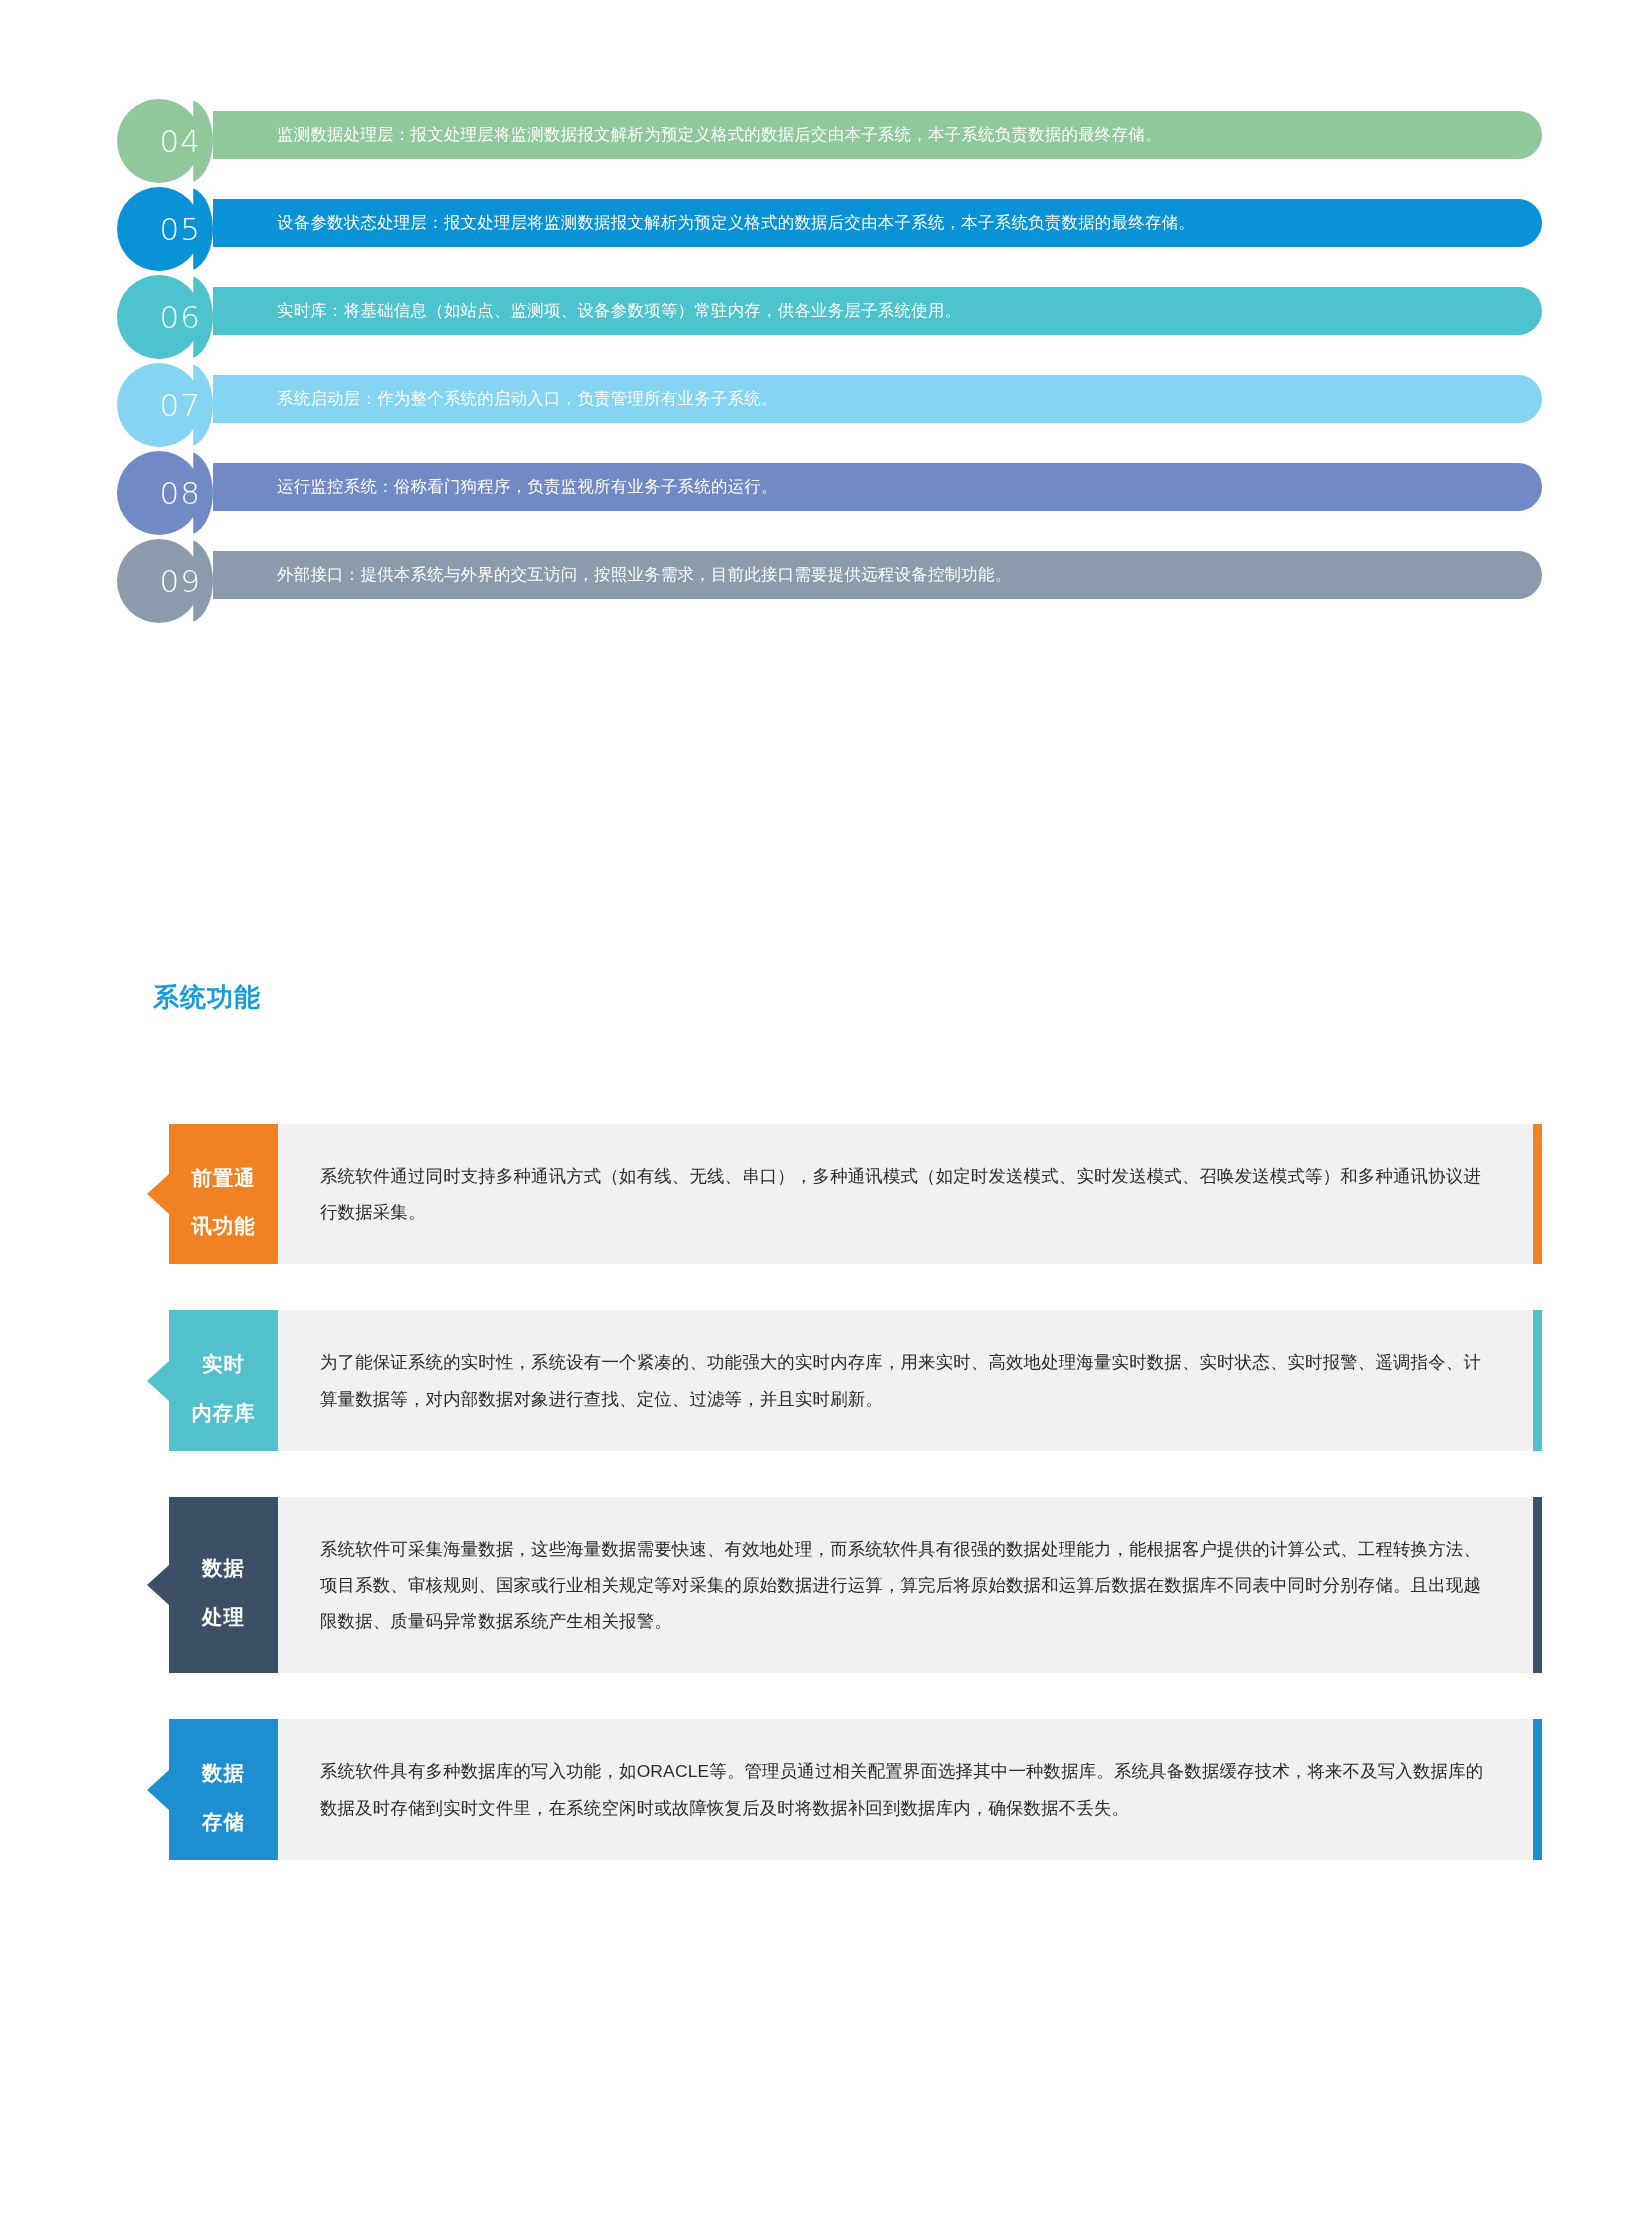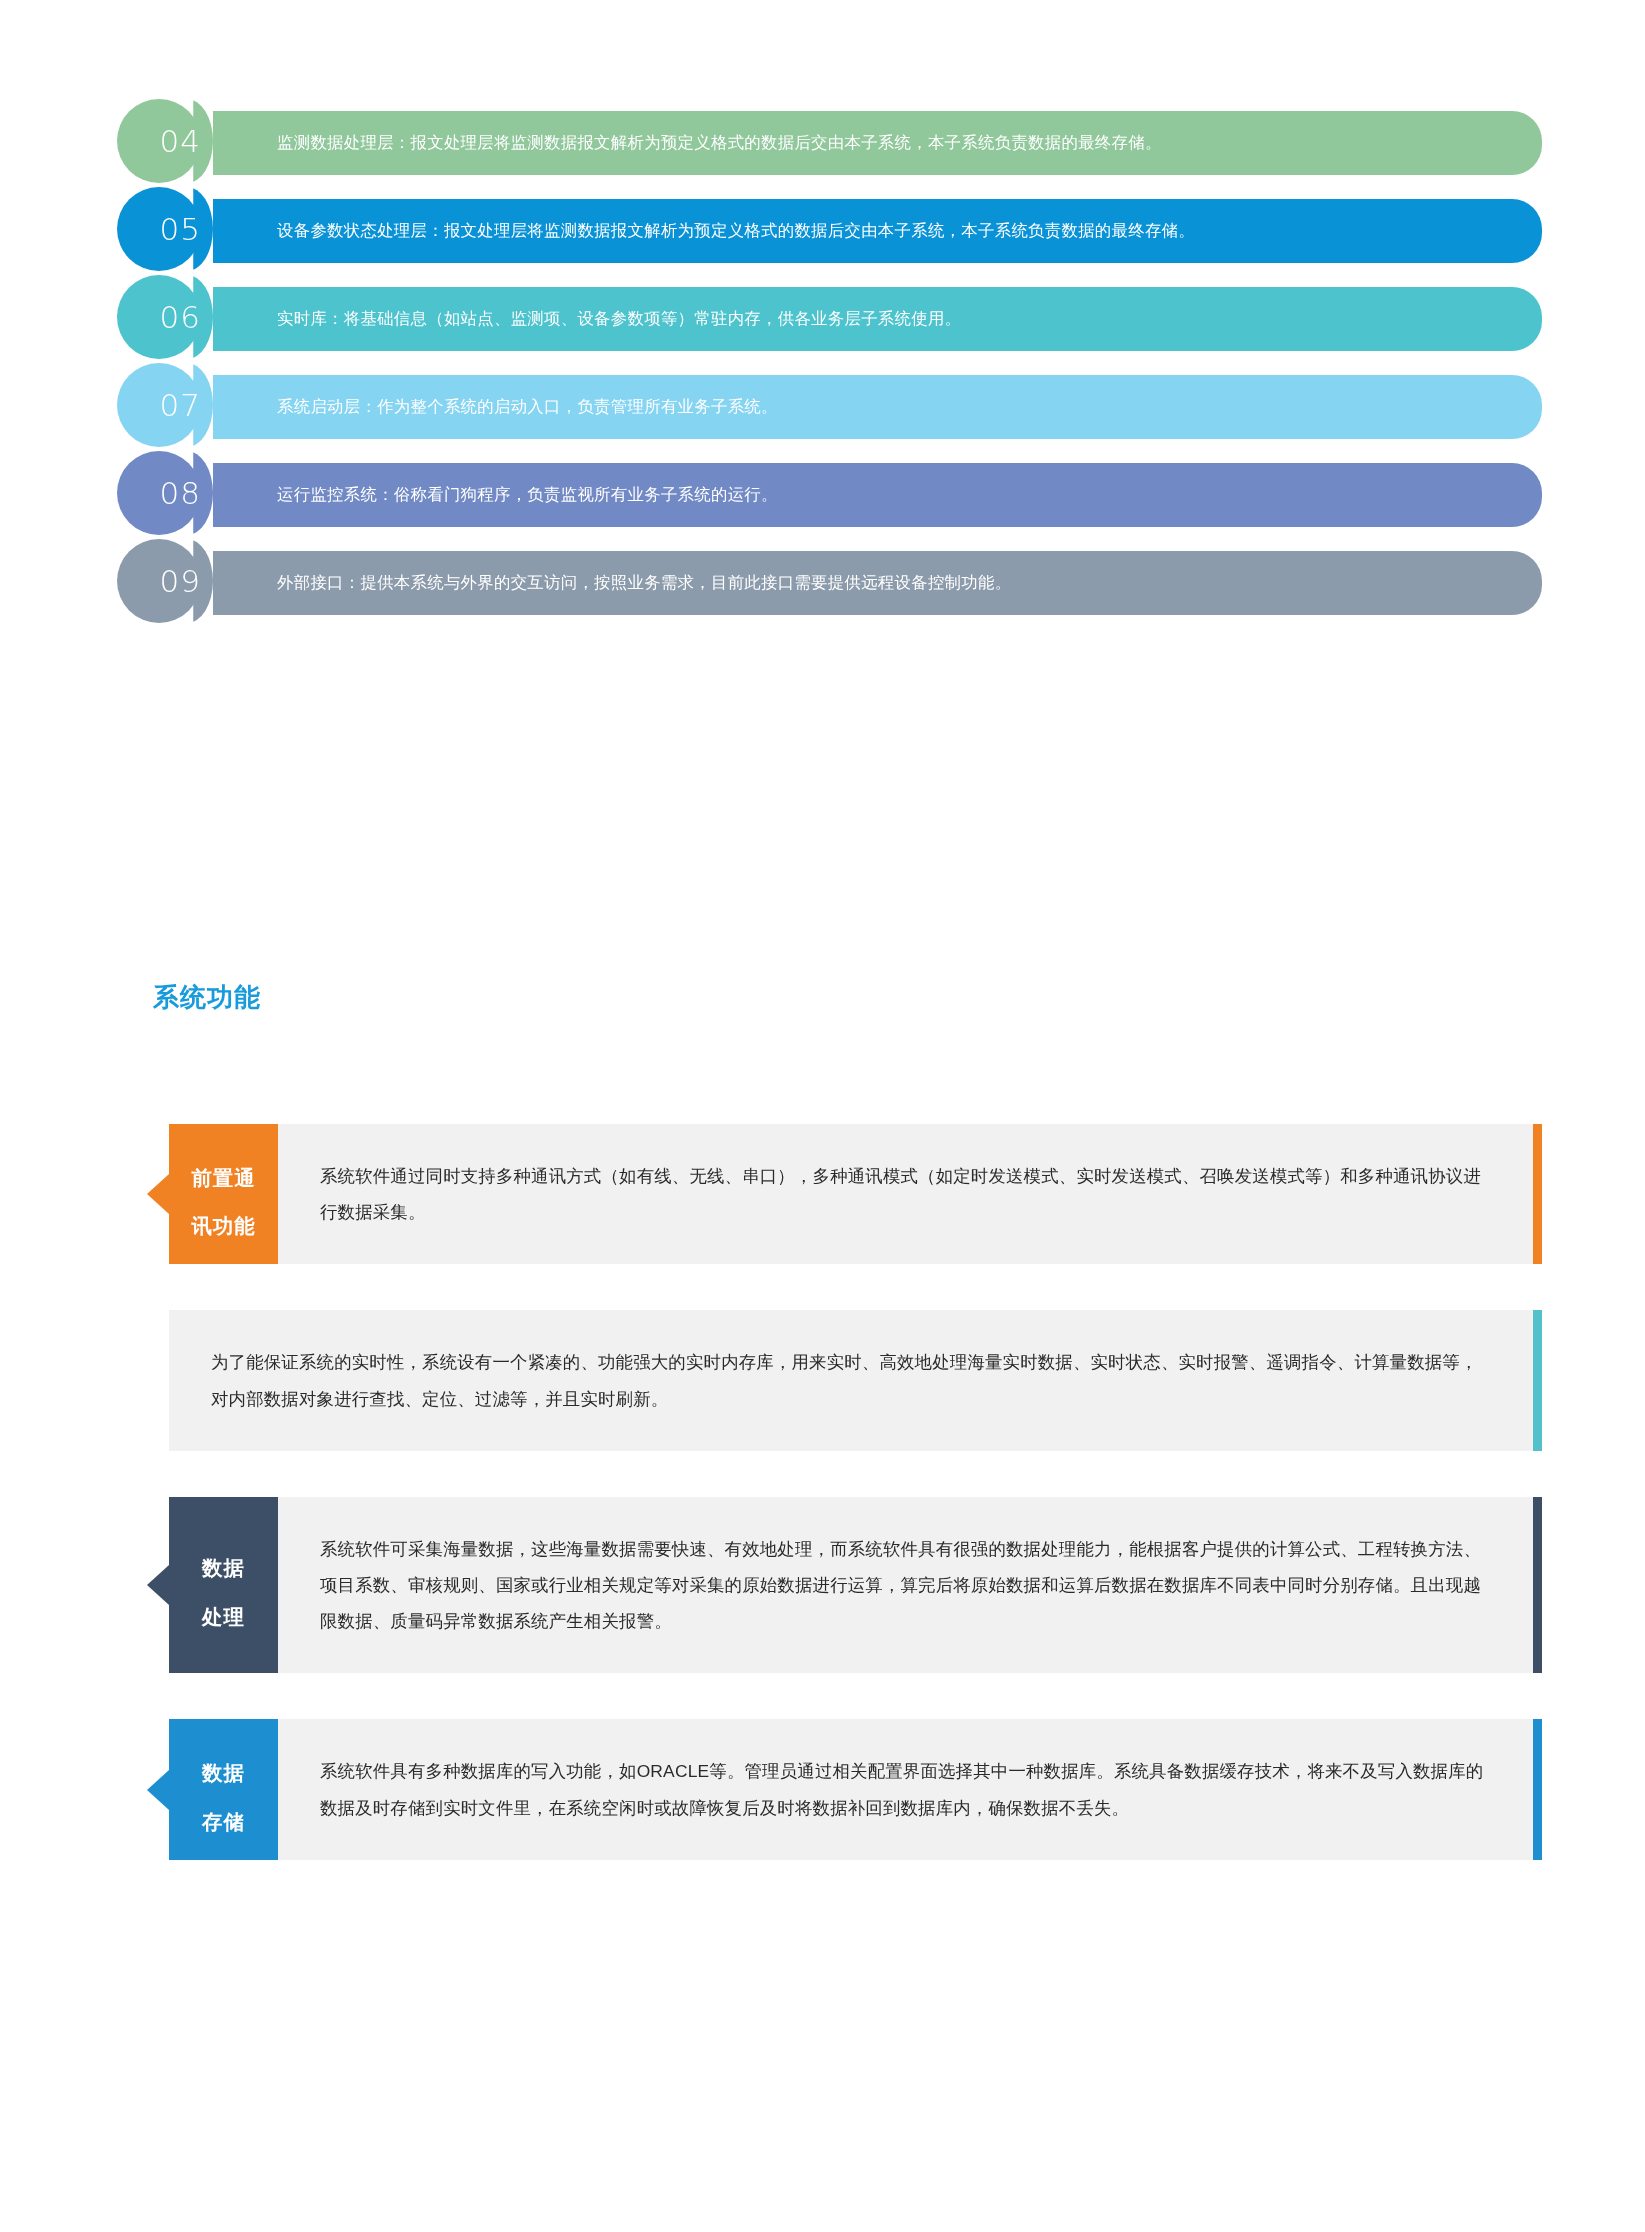--- a/index.html
+++ b/index.html
@@ -26,21 +26,21 @@
   .pill-row {
     position: relative;
     height: 60px;
     margin-bottom: 28px;
   }
   .pill-bar {
     position: absolute;
     left: 78px;
     top: 0;
     right: 0;
-    height: 64px;
+    height: 48px;
     border-radius: 0 30px 30px 0;
     display: flex;
     align-items: center;
   }
   .pill-text {
     font-size: 16.4px;
     color: #ffffff;
     letter-spacing: 0.3px;
     padding-left: 82px;
     white-space: nowrap;
@@ -245,20 +245,27 @@
           </div>
         </div>
         <div class="card-body">
           <div>
             <p class="card-text">系统软件通过同时支持多种通讯方式（如有线、无线、串口），多种通讯模式（如定时发送模式、实时发送模式、召唤发送模式等）和多种通讯协议进行数据采集。</p>
           </div>
         </div>
         <div class="card-accent" style="background: rgb(240, 130, 35);"></div>
       </div>
       <div class="card">
+        <div class="card-tab" style="background: rgb(82, 193, 204); color: rgb(82, 193, 204);">
+          <span class="arrow"></span>
+          <div style="color: rgb(255, 255, 255); text-align: center;">
+            <span class="card-tab-line">实时</span>
+            <span class="card-tab-line">内存库</span>
+          </div>
+        </div>
         <div class="card-body">
           <div>
             <p class="card-text">为了能保证系统的实时性，系统设有一个紧凑的、功能强大的实时内存库，用来实时、高效地处理海量实时数据、实时状态、实时报警、遥调指令、计算量数据等，对内部数据对象进行查找、定位、过滤等，并且实时刷新。</p>
           </div>
         </div>
         <div class="card-accent" style="background: rgb(82, 193, 204);"></div>
       </div>
       <div class="card">
         <div class="card-tab" style="background: rgb(61, 79, 102); color: rgb(61, 79, 102);">
           <span class="arrow"></span>

